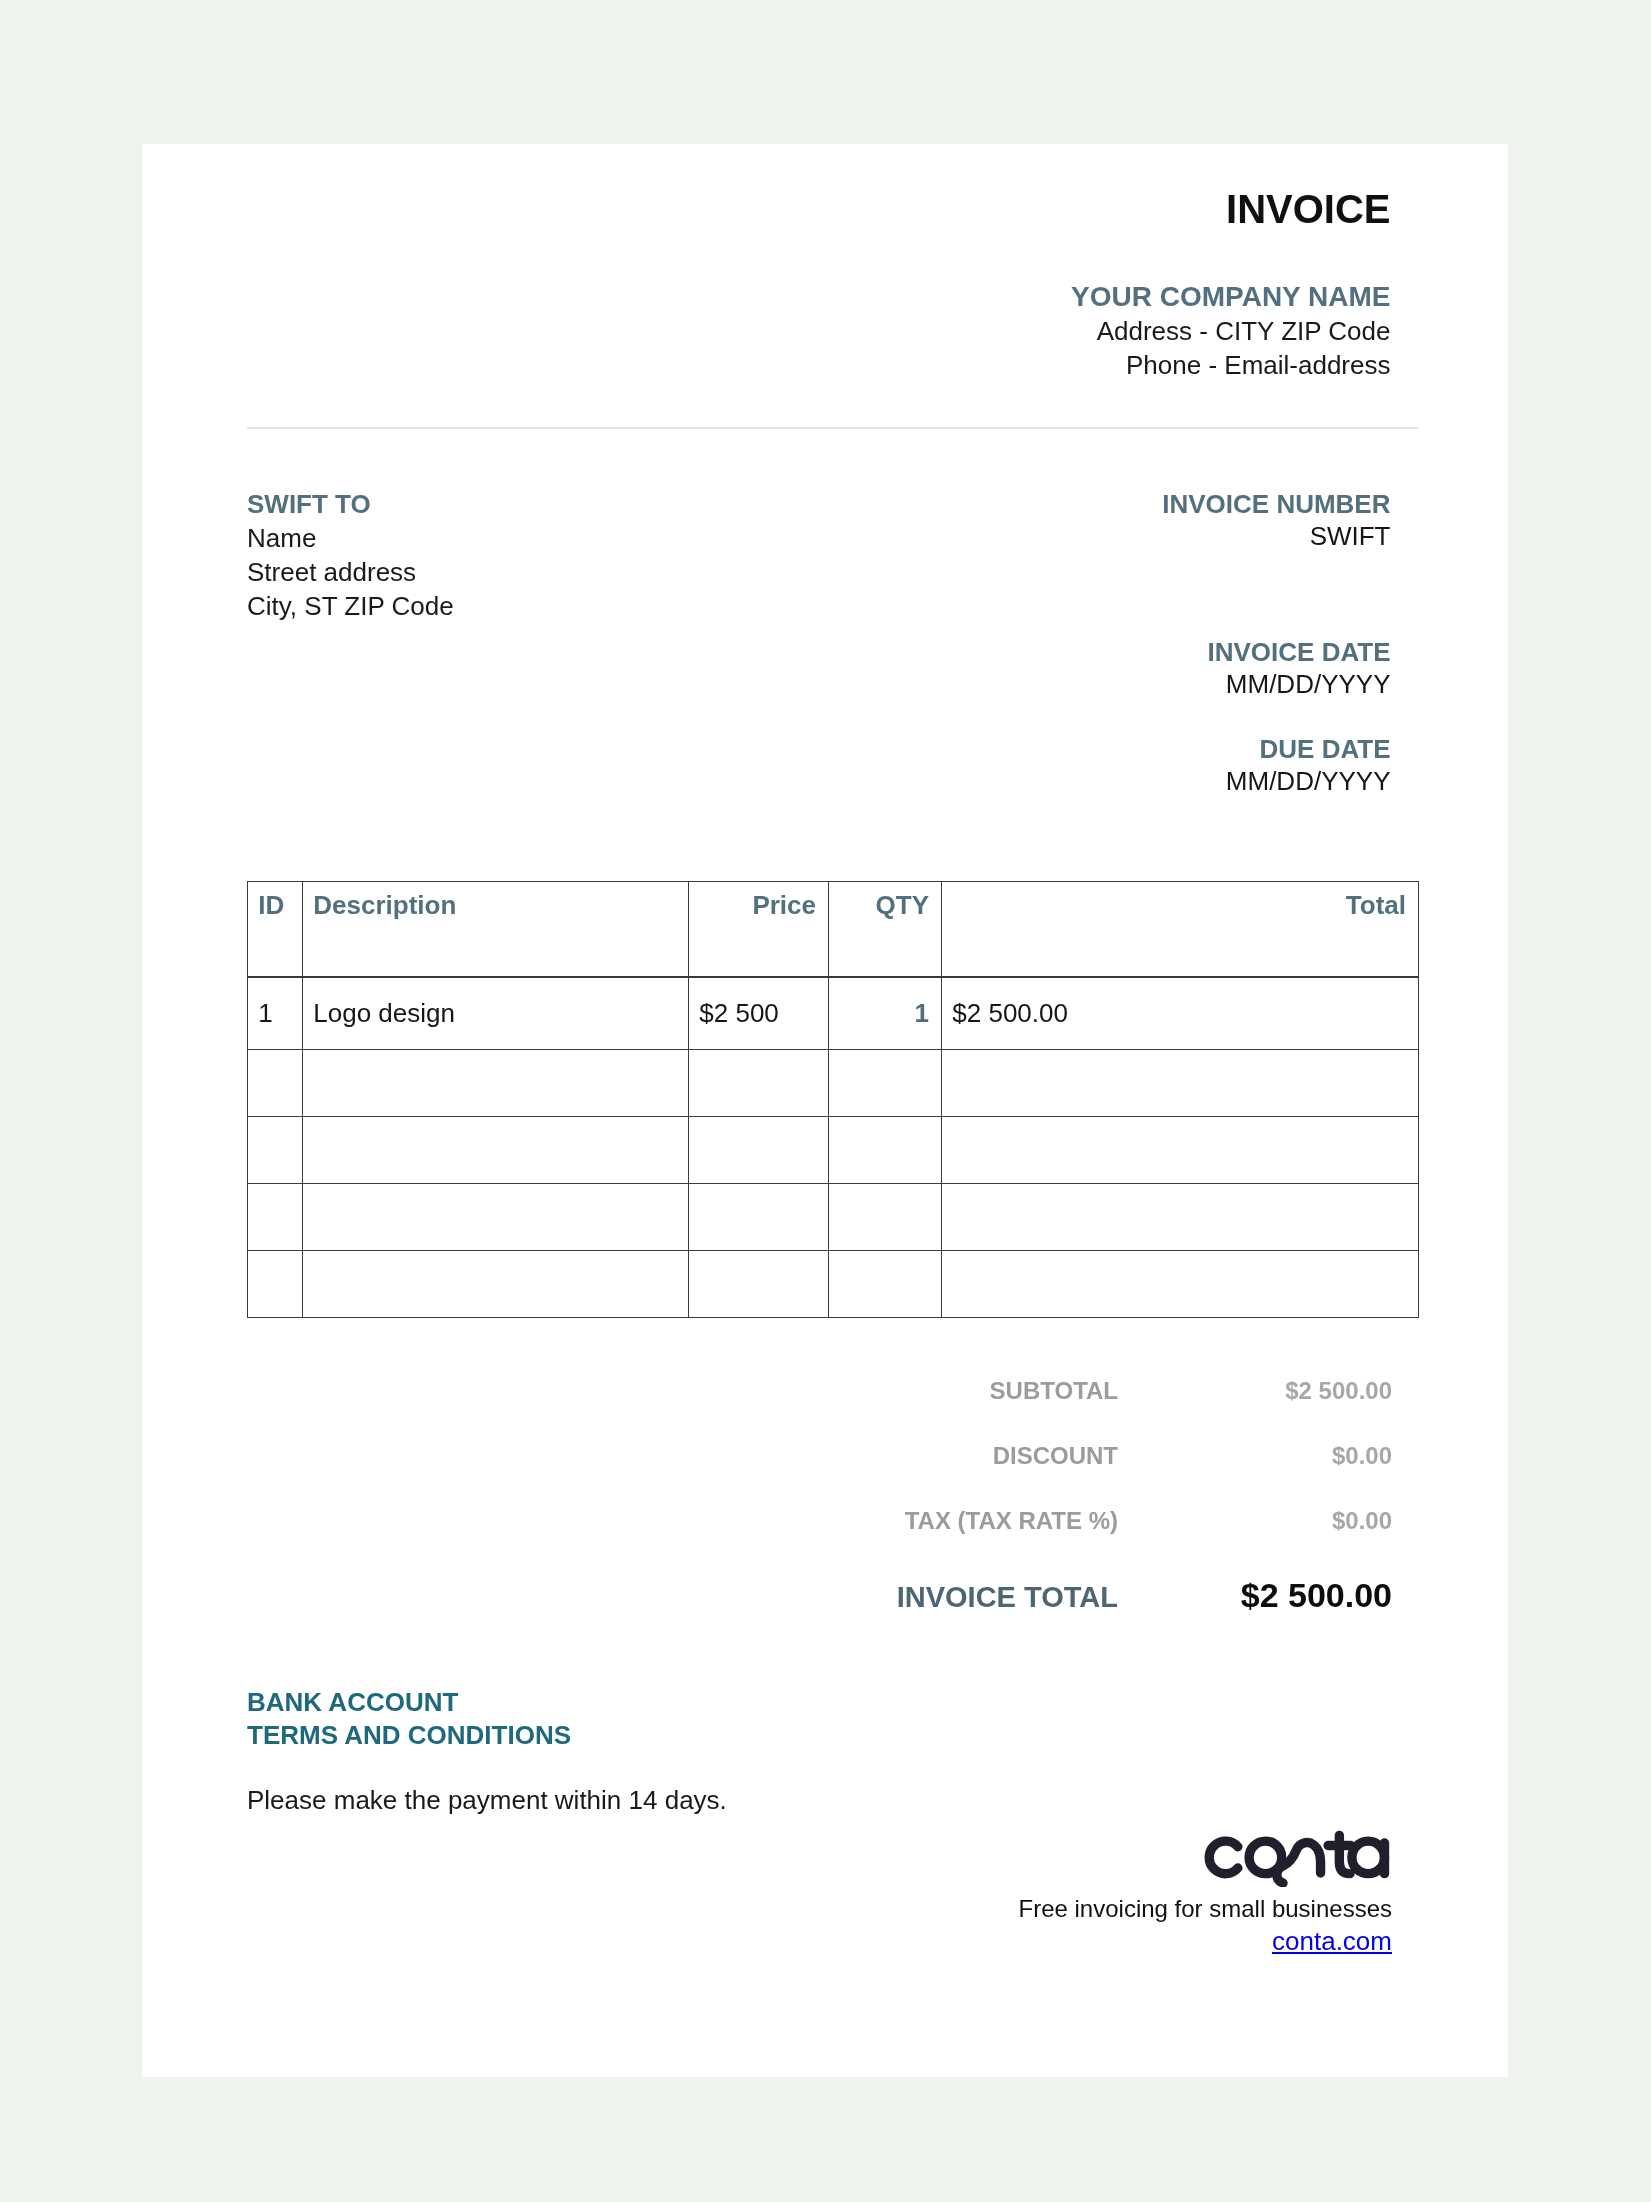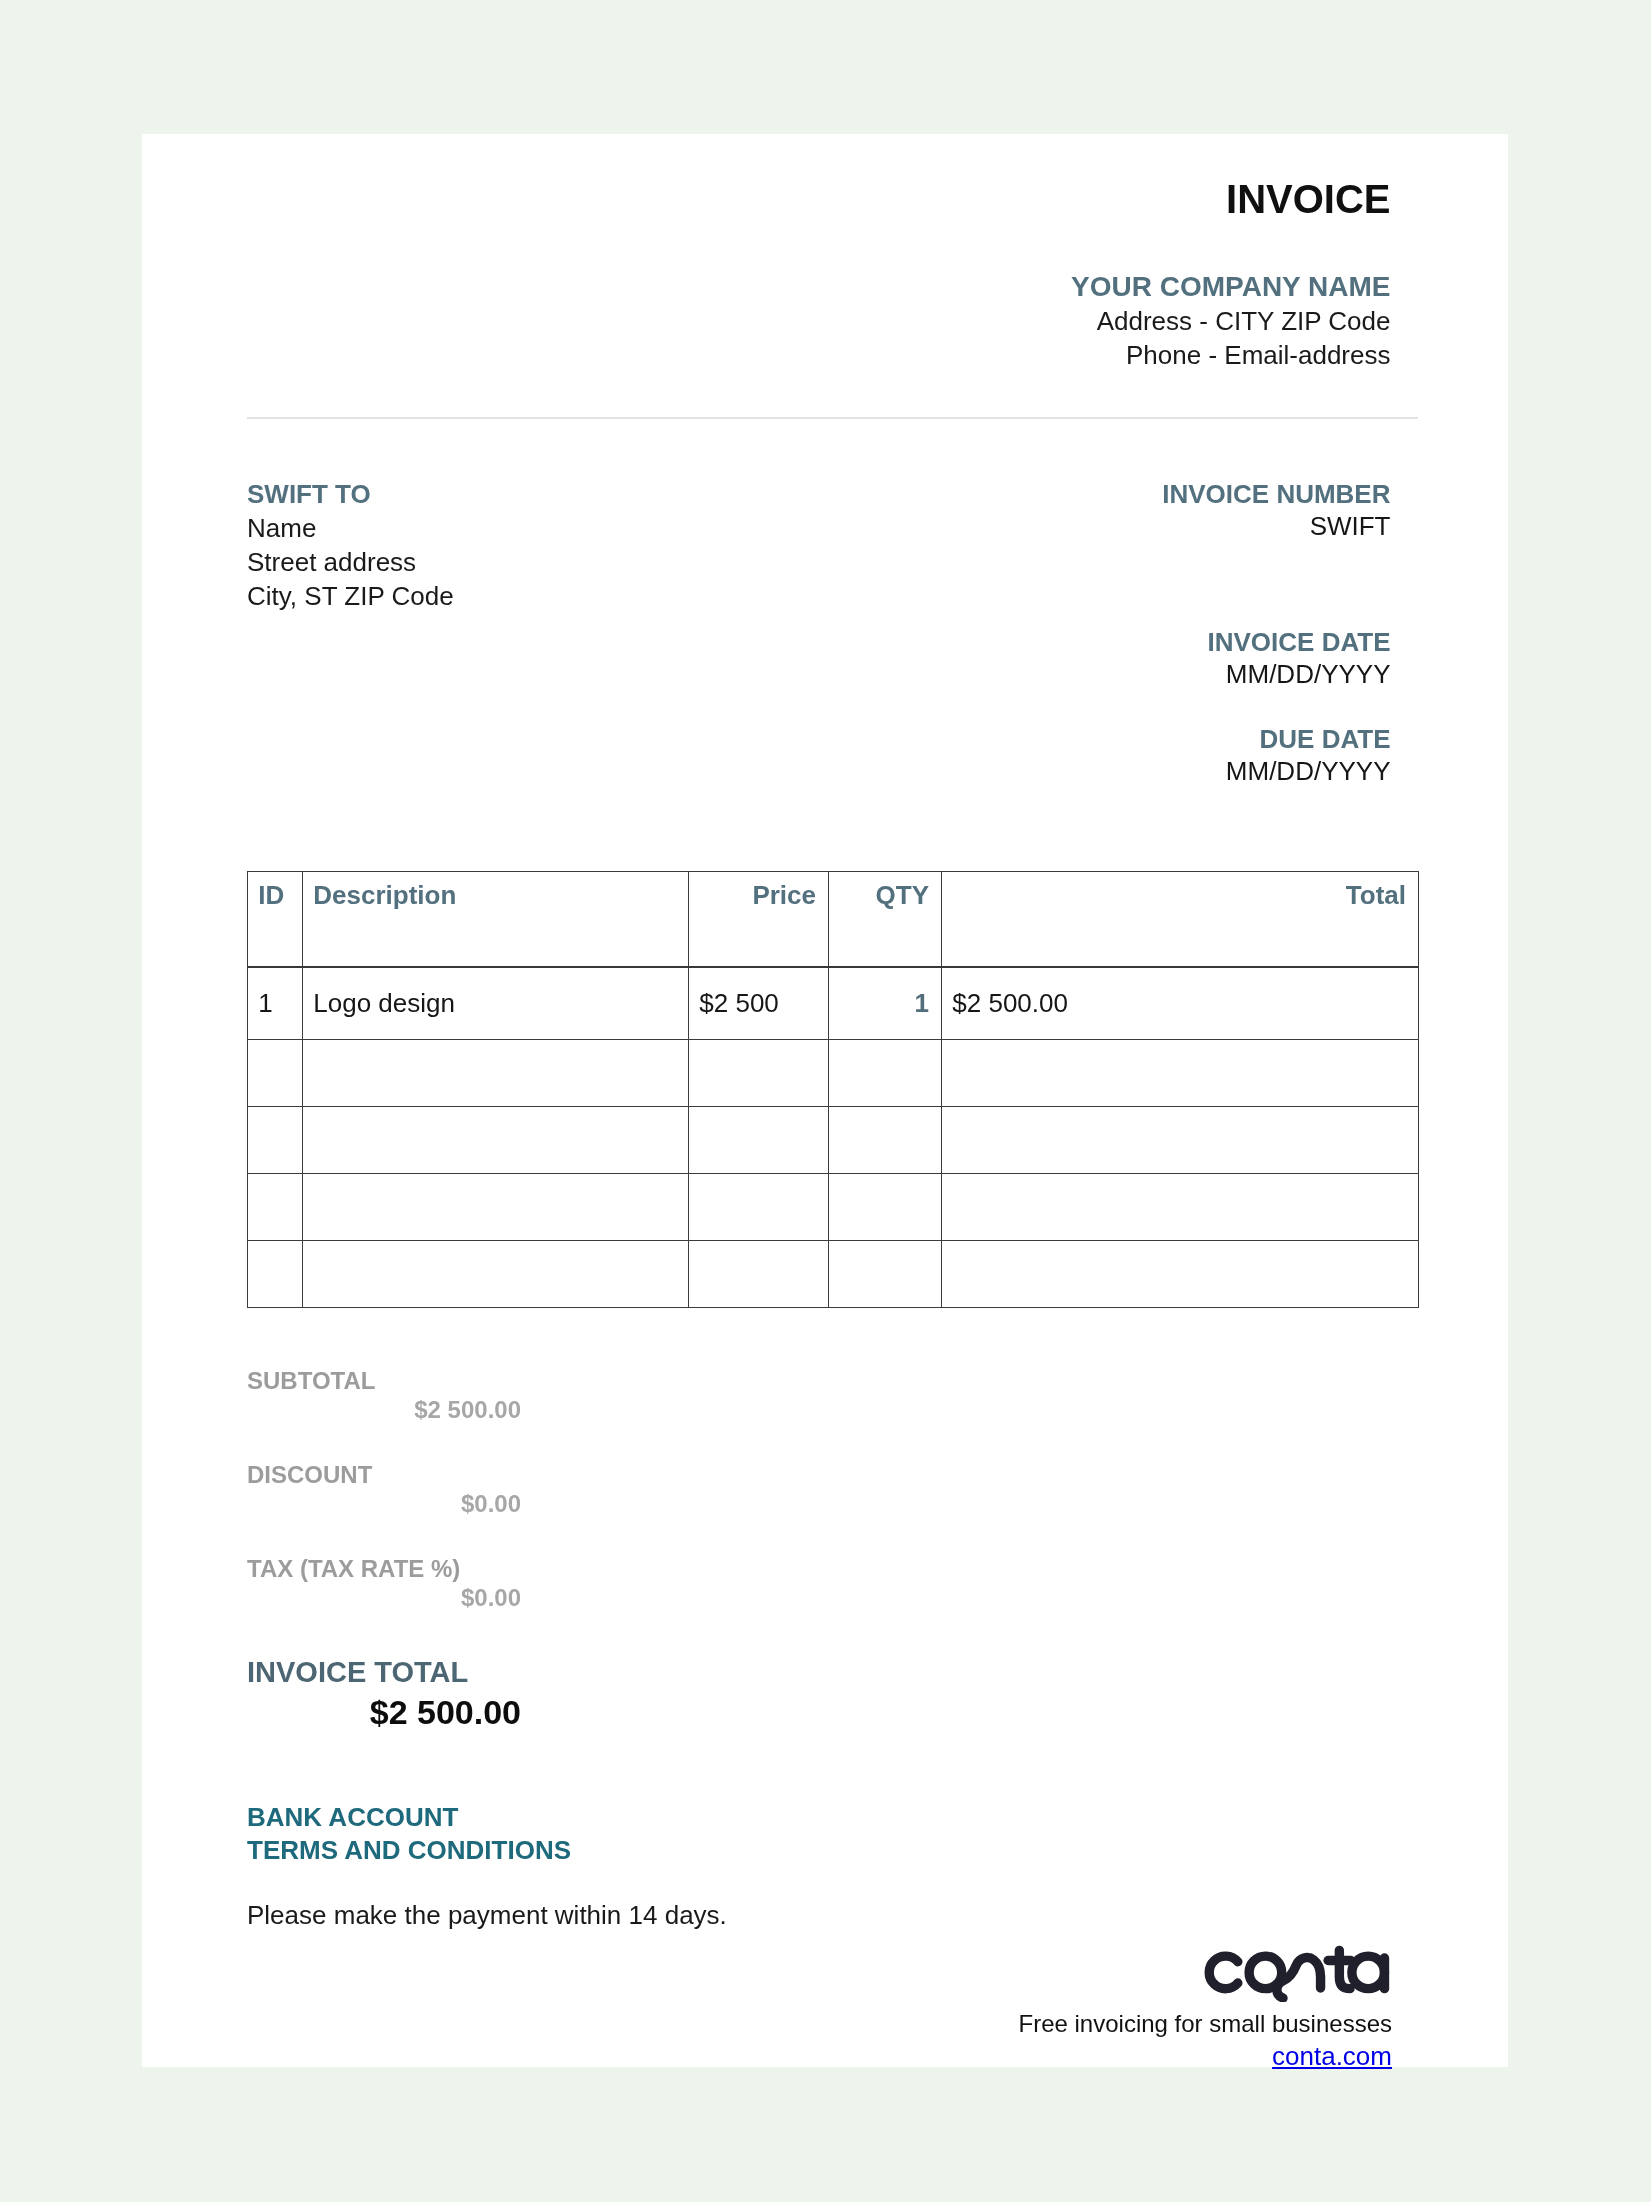--- a/index.html
+++ b/index.html
@@ -10,21 +10,21 @@
     width: 1652px;
     height: 2203px;
     background: #ecf4eb;
     position: relative;
     font-family: "Liberation Sans", "DejaVu Sans", sans-serif;
     color: #1a1a1a;
   }
   .card {
     position: absolute;
     left: 142px;
-    top: 134px;
+    top: 144px;
     width: 1366px;
     height: 1933px;
     background: #ffffff;
     box-sizing: border-box;
     padding: 42px 90px 0 105px;
   }
   .right { text-align: right; }
   .rpad { margin-right: 27.5px; }
 
   
@@ -99,21 +99,20 @@
   table.items td.num { }
   table.items td.qty { text-align: right; color: #546d7b; font-weight: bold; }
 
   
   .summary { margin-top: 58px; }
   .srow {
     display: flex;
     justify-content: flex-end;
     align-items: baseline;
     margin-right: 26px;
-    flex-direction: column;
   }
   .srow + .srow { margin-top: 36px; }
   .srow .slabel {
     font-size: 24px; font-weight: bold; color: #9c9c9c; line-height: 29px;
   }
   .srow .svalue {
     width: 274px; text-align: right;
     font-size: 24px; font-weight: bold; color: #a7a7a7; line-height: 29px;
   }
   .srow.total { margin-top: 40px; }

